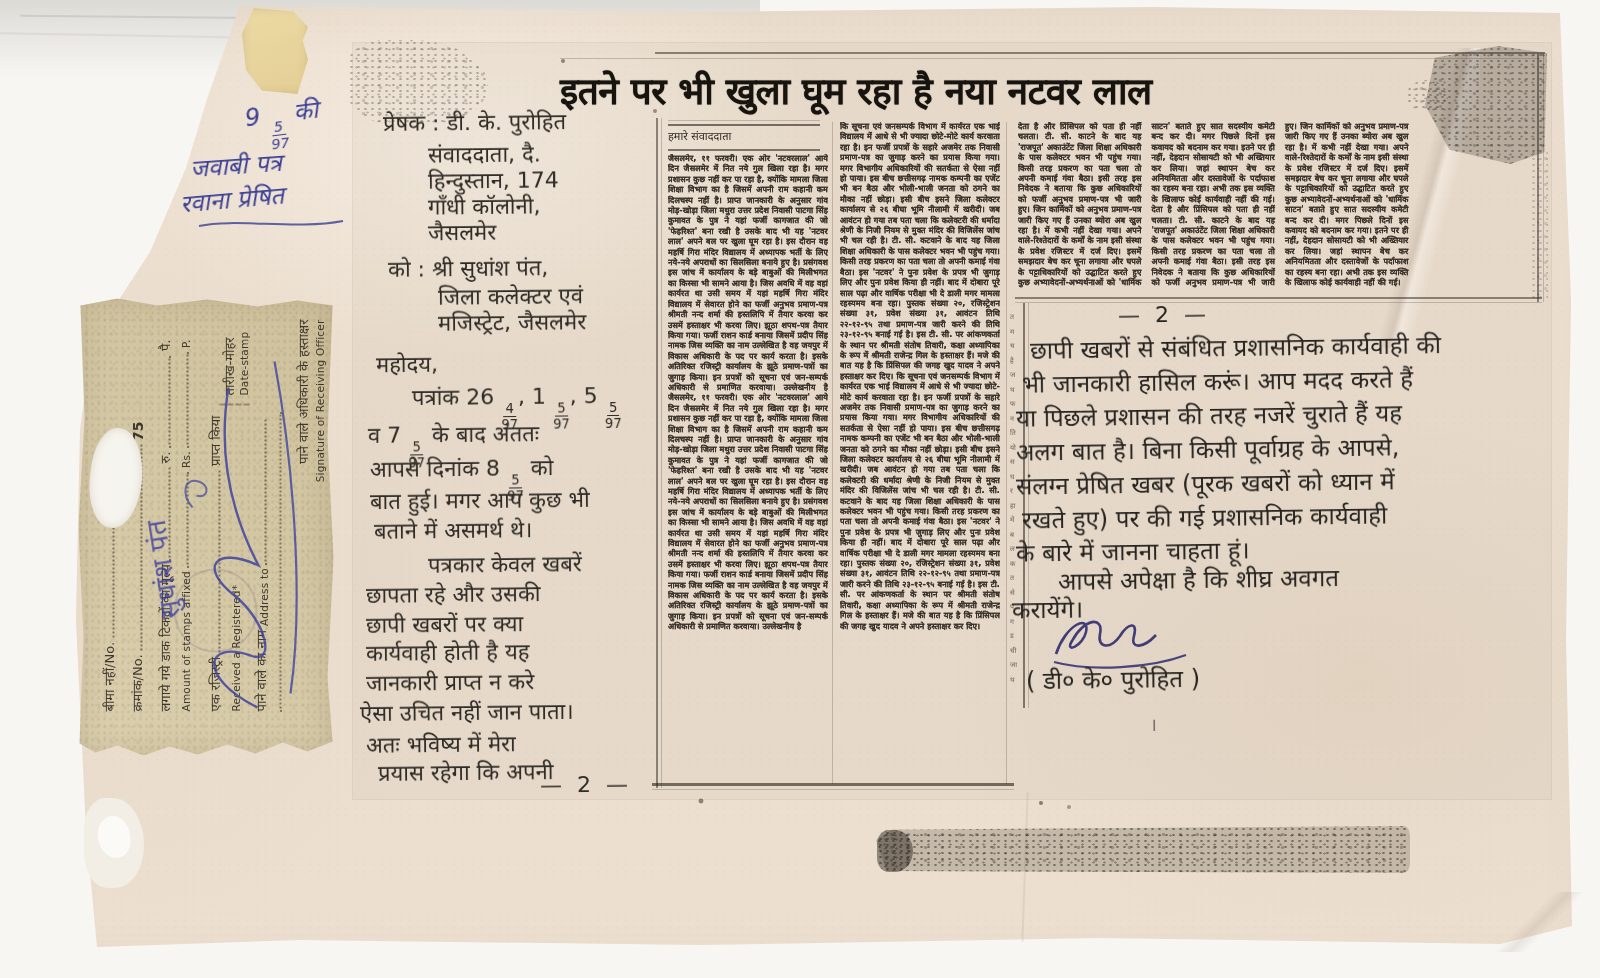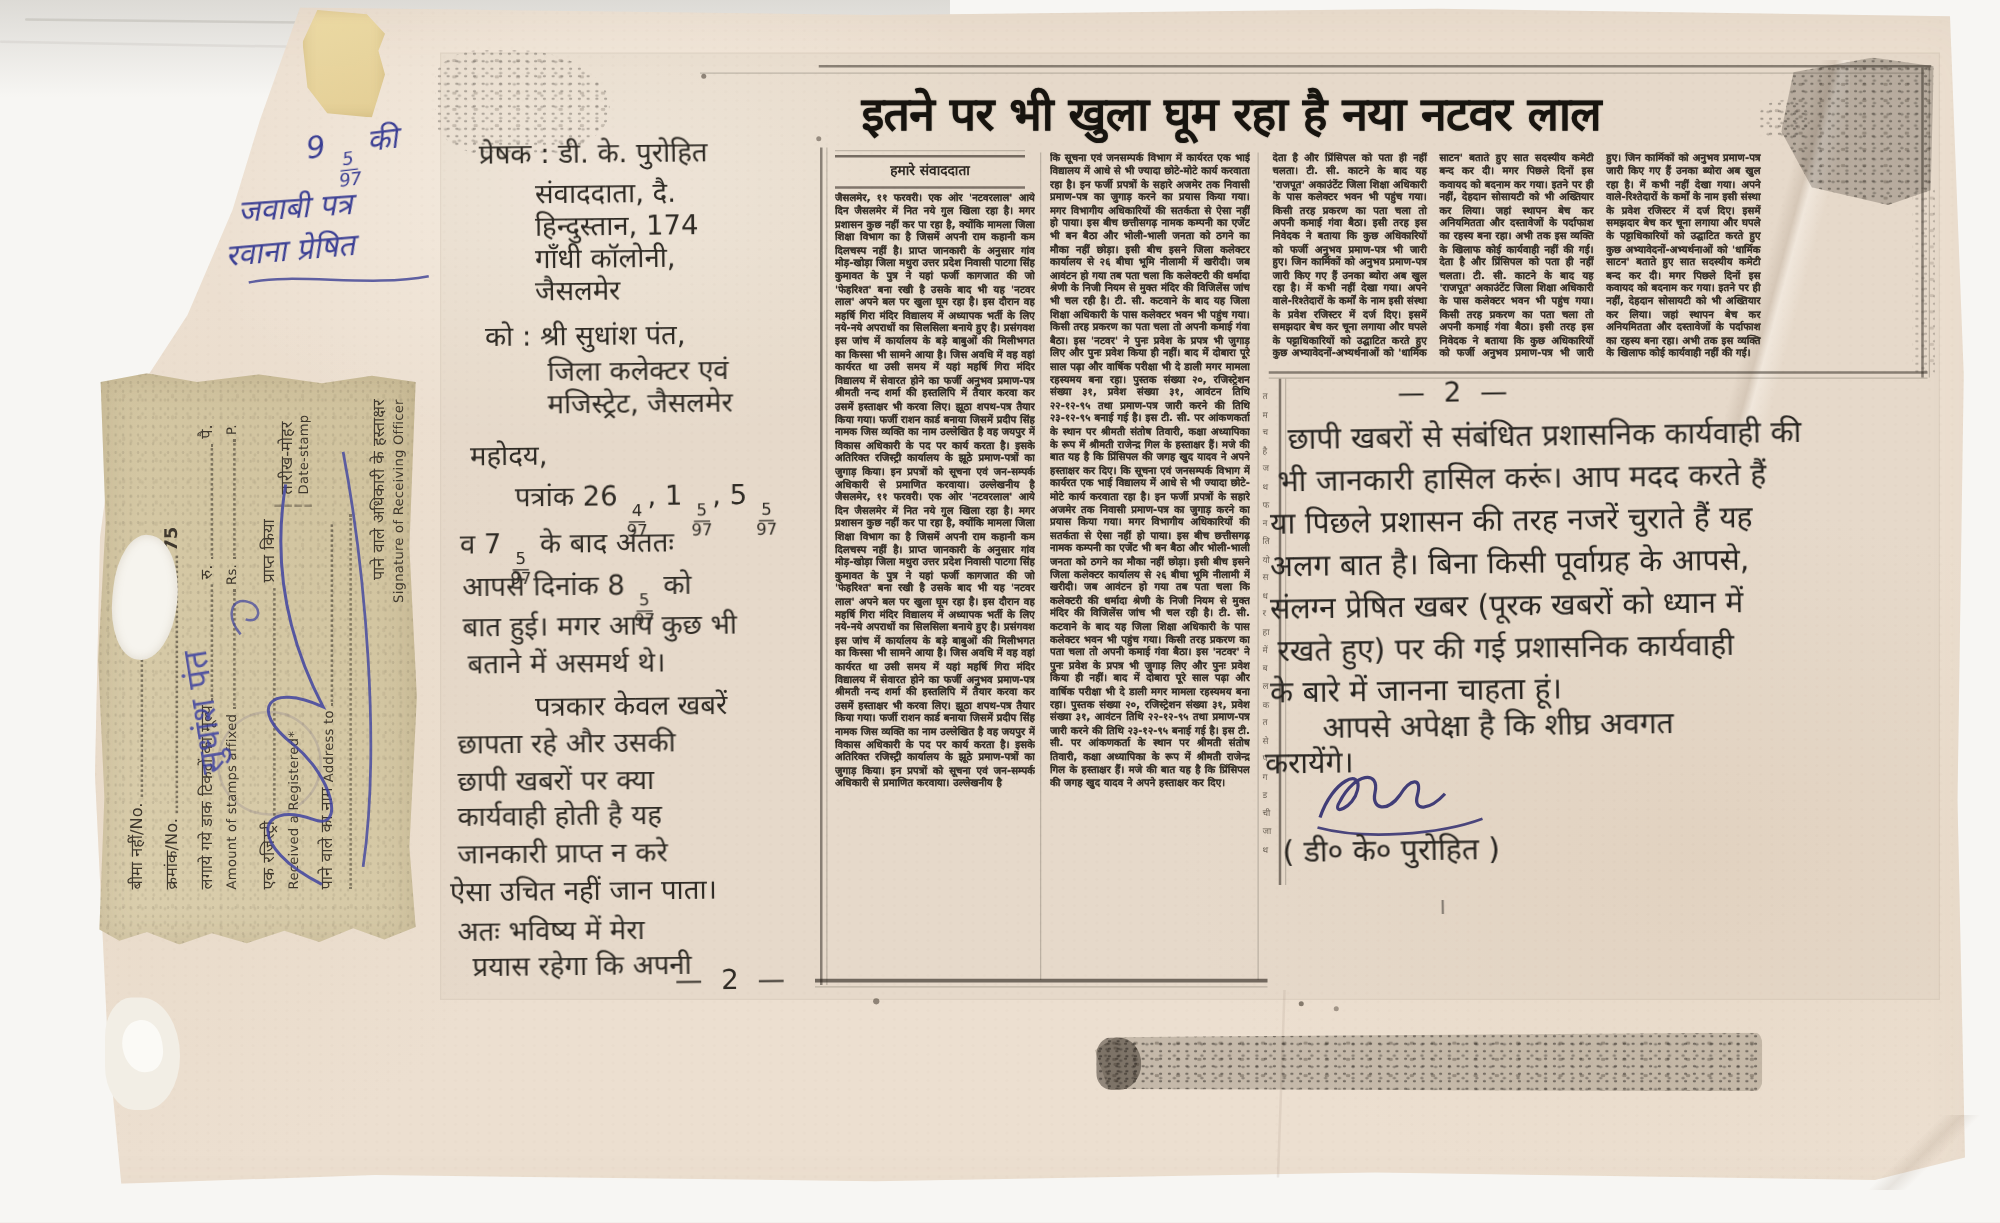--- a/index.html
+++ b/index.html
@@ -21,27 +21,27 @@
   .paper::after{content:"";position:absolute;inset:0;opacity:.5;
     background-image:radial-gradient(rgba(140,115,90,.06) 1px, transparent 1.6px);
     background-size:9px 7px;}
   
   .copysheet{position:absolute;left:352px;top:42px;width:1198px;height:756px;
     background:rgba(120,100,75,.045);border:1px solid rgba(80,65,50,.06);}
   
   .rule{position:absolute;background:rgba(42,35,27,.5);}
   .rule.faint{background:rgba(42,35,27,.22);}
   
-  .headline{position:absolute;left:560px;top:64px;width:850px;text-align:center;
+  .headline{position:absolute;left:560px;top:64px;width:850px;text-align:left;
     font-size:37px;font-weight:bold;color:#17140f;letter-spacing:-.5px;
     filter:blur(.25px);text-shadow:0 0 1px rgba(23,20,15,.6);white-space:nowrap;}
   
   .byline{position:absolute;left:668px;top:124px;width:152px;height:23px;
     border-top:2px solid rgba(40,32,25,.6);border-bottom:2px solid rgba(40,32,25,.55);
-    text-align:center;font-size:11px;font-weight:bold;color:#2e2822;line-height:22px;
+    font-size:11px;font-weight:normal;color:#2e2822;line-height:22px;
     filter:blur(.2px);}
   
   .news{position:absolute;font-size:8px;line-height:10.4px;text-align:justify;
     color:#38322a;overflow:hidden;filter:blur(.3px);text-shadow:0 0 .6px rgba(55,45,35,.85);
     letter-spacing:.1px;font-weight:bold;}
   .band{column-count:4;column-gap:10px;column-fill:auto;}
   .strip{position:absolute;font-size:7px;line-height:14.5px;color:#4a4238;white-space:pre-line;
     opacity:.8;filter:blur(.35px);}
   
   .hw1{position:absolute;font-size:22px;color:#2e2a24;white-space:nowrap;

